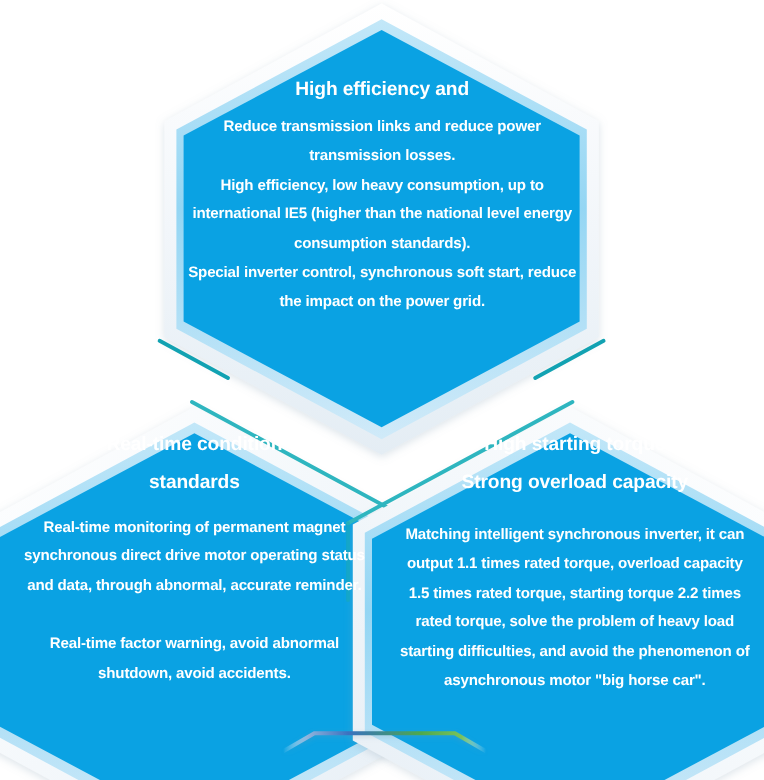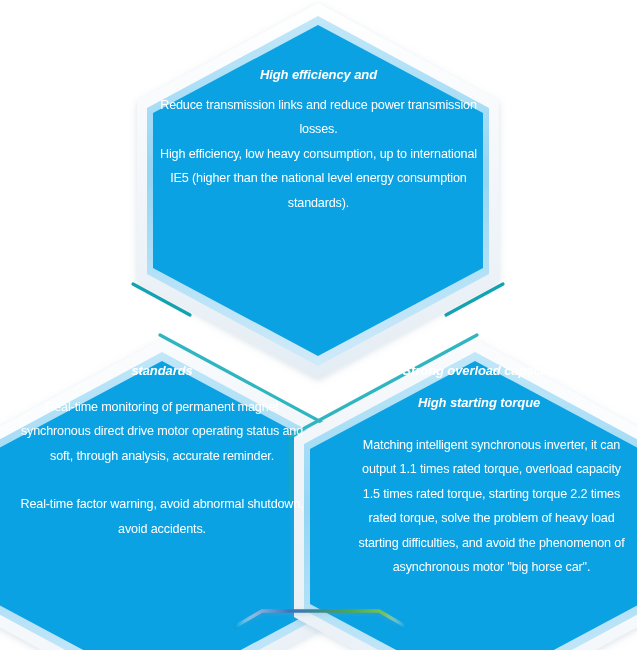--- a/index.html
+++ b/index.html
@@ -33,30 +33,29 @@
   
   .hex-text {
     position: absolute;
     color: #ffffff;
     text-align: center;
     font-weight: bold;
     -webkit-font-smoothing: antialiased;
     text-rendering: optimizeLegibility;
   }
   .hex-title {
-    font-size: 13px;
+    font-size: 16px;
     line-height: 32px;
     font-weight: bold;
     letter-spacing: -0.1px;
-    font-style: italic;
   }
   .hex-body {
     font-size: 12.6px;
     line-height: 24.4px;
-    font-weight: normal;
+    font-weight: bold;
     letter-spacing: -0.15px;
   }
 
   
   #text-top {
     left: 150px;
     top: 59px;
     width: 337px;
   }
   #text-top .hex-body { margin-top: 2px; }
@@ -68,21 +67,21 @@
     width: 296px;
   }
   #text-left .hex-body { margin-top: 8px; }
 
   
   #text-right {
     left: 329px;
     top: 355px;
     width: 300px;
   }
-  #text-right .hex-body { margin-top: 14px; margin-left: 25px; }
+  #text-right .hex-body { margin-top: 14px; }
 
   .para { margin: 0; }
   .para + .para { margin-top: 0; }
   .gap { height: 24px; }
 </style>
 </head>
 <body>
 
 <div id="stage">
 
@@ -192,37 +191,39 @@
     </g>
   </svg>
 
   <div class="hex-text" id="text-top">
     <div class="hex-title">
       <div>High efficiency and</div>
     </div>
     <div class="hex-body">
       <p class="para">Reduce transmission links and reduce power transmission losses.</p>
       <p class="para">High efficiency, low heavy consumption, up to international IE5 (higher than the national level energy consumption standards).</p>
+      <p class="para">Special inverter control, synchronous soft start, reduce the impact on the power grid.</p>
     </div>
   </div>
 
   <div class="hex-text" id="text-left">
     <div class="hex-title">
+      <div>Real-time condition</div>
       <div>standards</div>
     </div>
     <div class="hex-body">
-      <p class="para">Real-time monitoring of permanent magnet synchronous direct drive motor operating status and soft, through analysis, accurate reminder.</p>
+      <p class="para">Real-time monitoring of permanent magnet synchronous direct drive motor operating status and data, through abnormal, accurate reminder.</p>
       <div class="gap"></div>
       <p class="para">Real-time factor warning, avoid abnormal shutdown, avoid accidents.</p>
     </div>
   </div>
 
   <div class="hex-text" id="text-right">
     <div class="hex-title">
+      <div>High starting torque</div>
       <div>Strong overload capacity</div>
-      <div>High starting torque</div>
     </div>
     <div class="hex-body">
       <p class="para">Matching intelligent synchronous inverter, it can output 1.1 times rated torque, overload capacity 1.5 times rated torque, starting torque 2.2 times rated torque, solve the problem of heavy load starting difficulties, and avoid the phenomenon of asynchronous motor "big horse car".</p>
     </div>
   </div>
 
 </div>
 
 </body></html>

